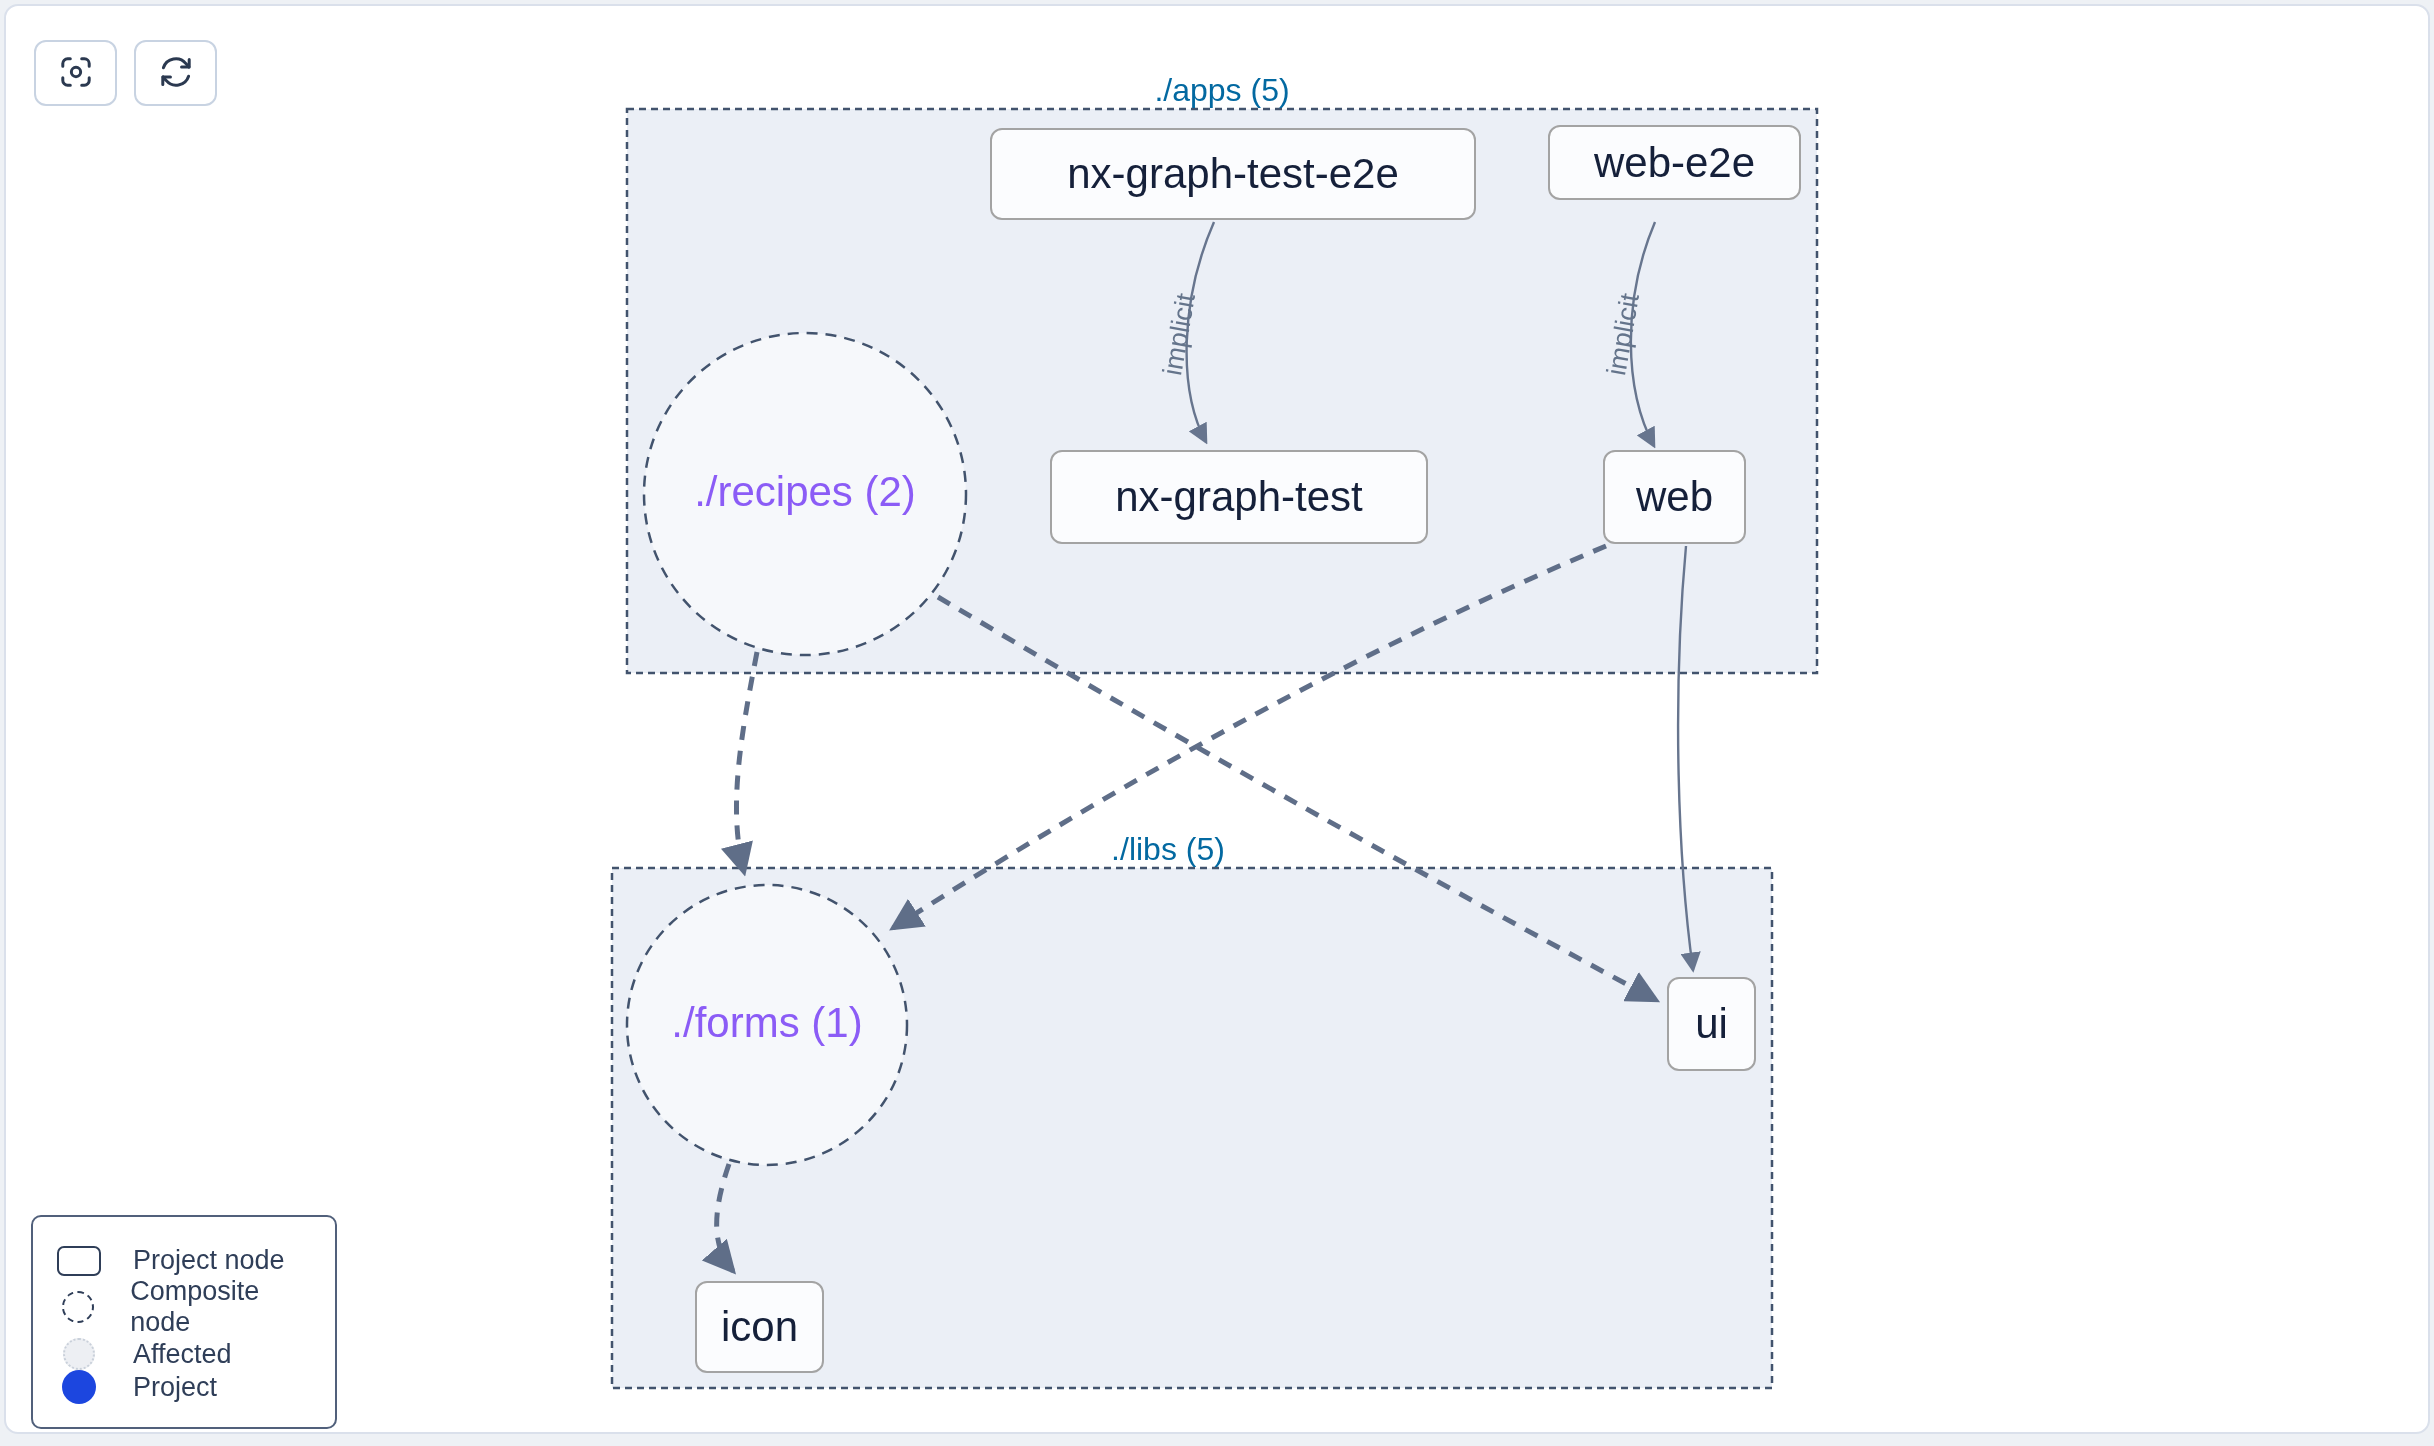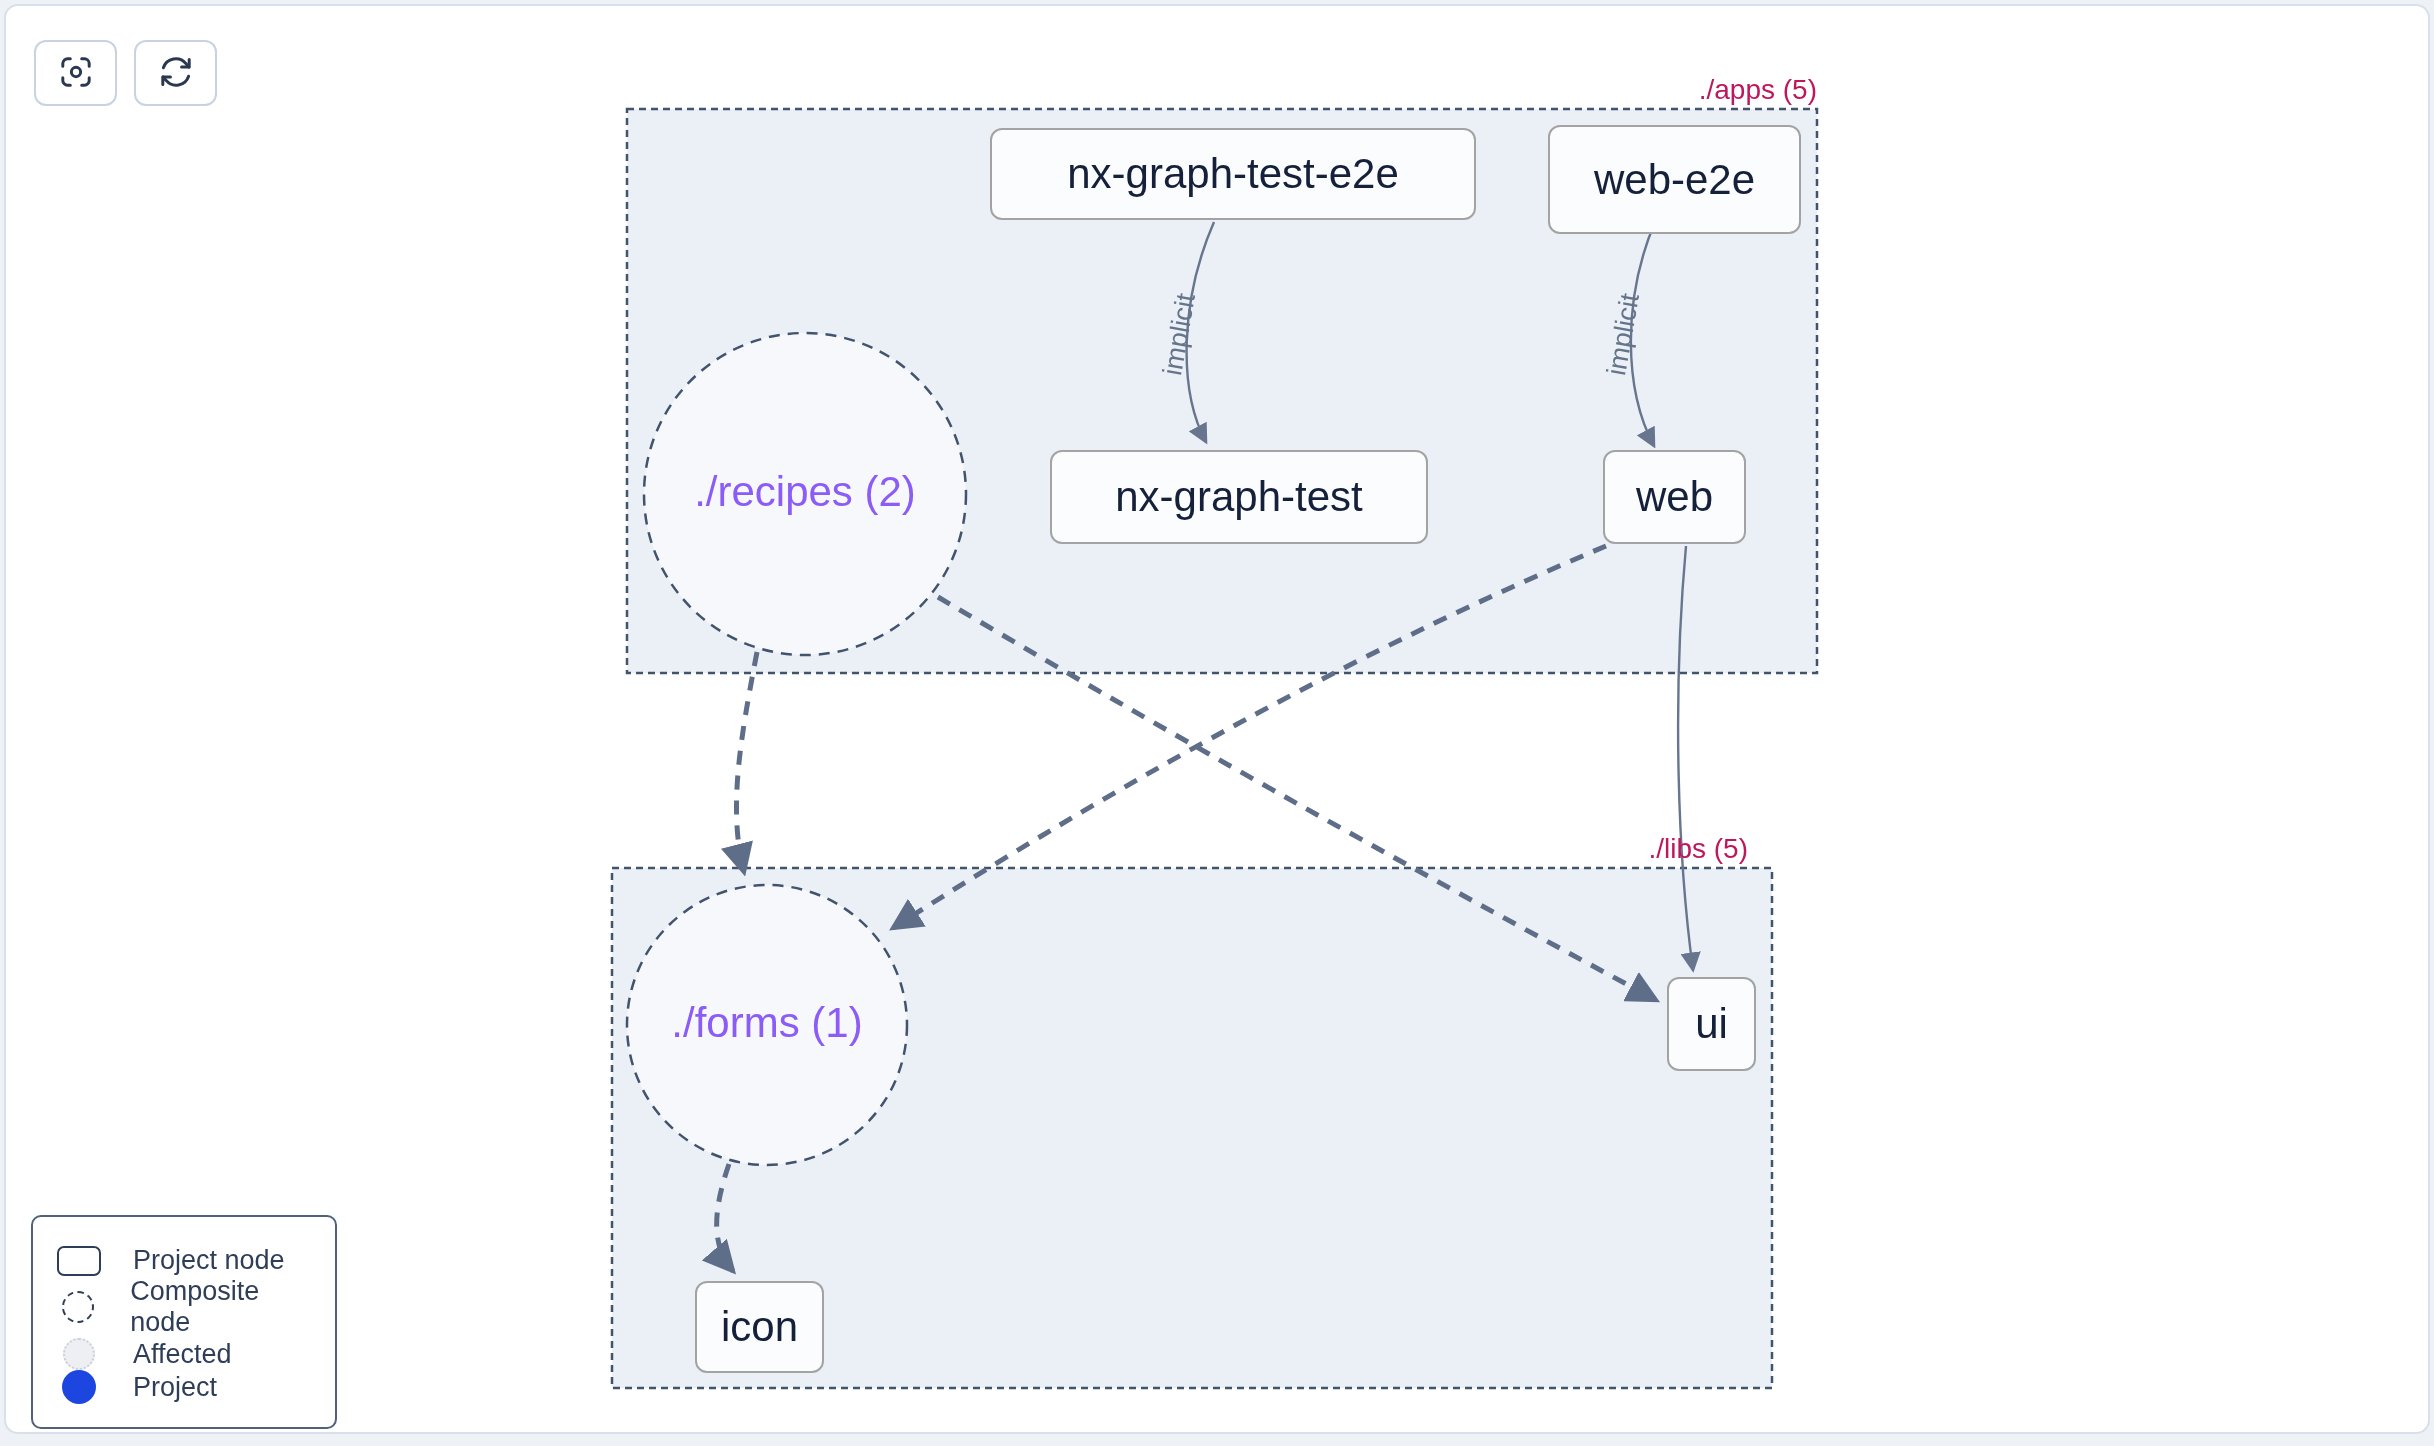--- a/index.html
+++ b/index.html
@@ -24,22 +24,22 @@
   .tool-btn svg { width: 36px; height: 36px; stroke: #2b3950; fill: none;
     stroke-width: 2; stroke-linecap: round; stroke-linejoin: round; }
   
   svg.graph { position: absolute; left: 0; top: 0; z-index: 10; }
   .edge-label {
     font-family: "Liberation Sans", sans-serif;
     font-size: 27px; fill: #64748b;
   }
   
   .group-label {
-    position: absolute; text-align: right; z-index: 12;
-    font-size: 28px; line-height: 48px; color: #be185d;
+    position: absolute; text-align: center; z-index: 12;
+    font-size: 32px; line-height: 48px; color: #0369a1;
   }
   
   .node {
     position: absolute; z-index: 20;
     background: #fbfcfe; border: 2px solid #a3a3a3; border-radius: 12px;
     display: flex; align-items: center; justify-content: center;
     font-size: 42px; color: #15203a; cursor: pointer;
   }
   
   .circle-label {
@@ -121,21 +121,21 @@
 
   <div class="group-label" style="left:627px; top:66px; width:1190px;">./apps (5)</div>
   <div class="group-label" style="left:588px; top:825px; width:1160px;">./libs (5)</div>
 
   <div class="circle-label" style="left:644px; top:468px; width:322px;">./recipes (2)</div>
   <div class="circle-label" style="left:627px; top:999px; width:280px;">./forms (1)</div>
 
   <div class="node" style="left:990px; top:128px; width:486px; height:92px;">
     <span>nx-graph-test-e2e</span>
   </div>
-  <div class="node" style="left:1548px; top:125px; width:253px; height:109px;">
+  <div class="node" style="left:1548px; top:125px; width:253px; height:75px;">
     <span>web-e2e</span>
   </div>
   <div class="node" style="left:1050px; top:450px; width:378px; height:94px;">
     <span>nx-graph-test</span>
   </div>
   <div class="node" style="left:1603px; top:450px; width:143px; height:94px;">
     <span>web</span>
   </div>
   <div class="node" style="left:1667px; top:977px; width:89px; height:94px;">
     <span>ui</span>

